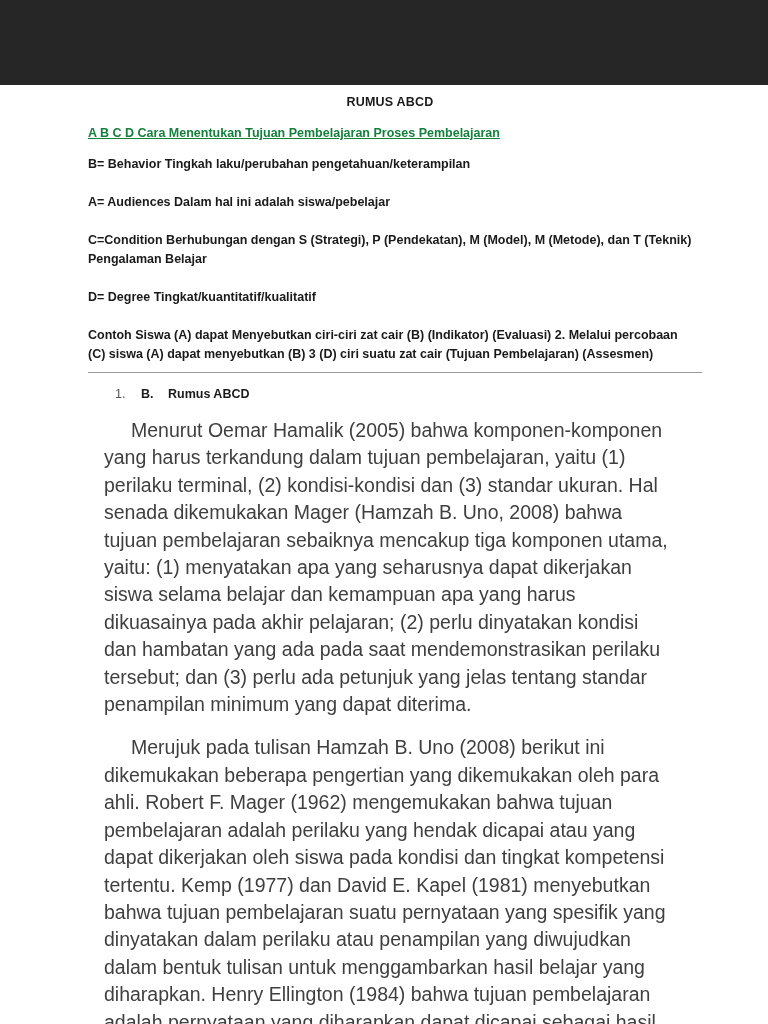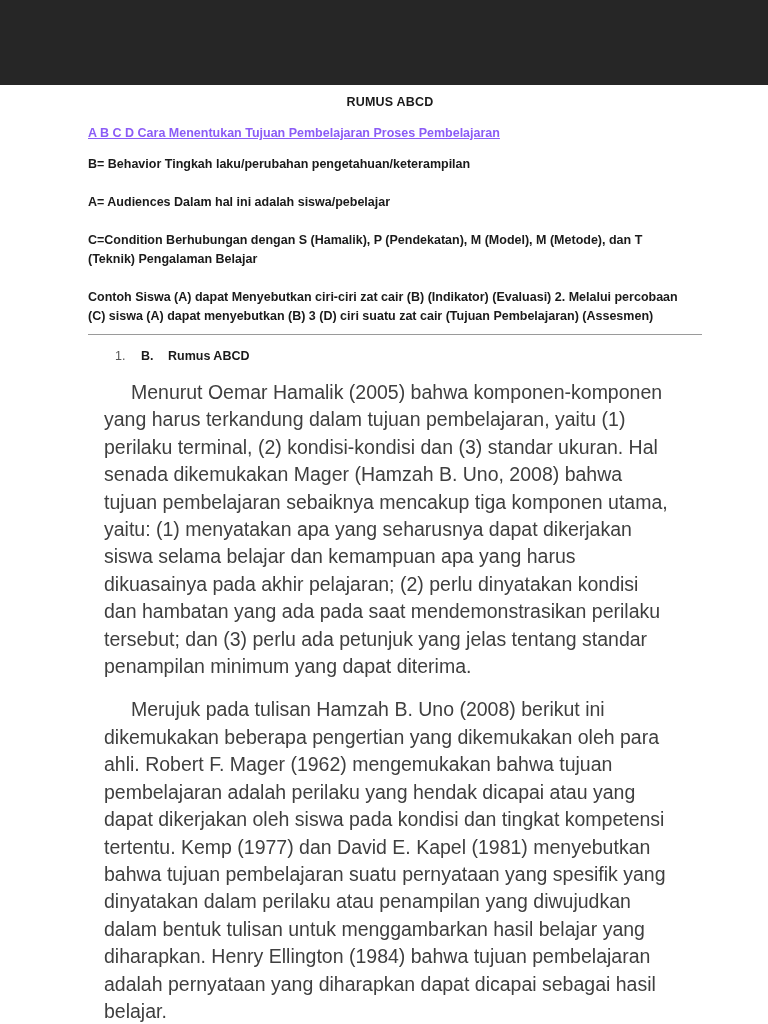--- a/index.html
+++ b/index.html
@@ -30,21 +30,21 @@
     font-size: 12.5px;
     font-weight: bold;
     text-align: center;
     margin: 0 0 17px 0;
     letter-spacing: 0.2px;
   }
   .doc-link {
     display: block;
     font-size: 12.5px;
     font-weight: bold;
-    color: #8b5cf6;
+    color: #15803d;
     text-decoration: underline;
     margin: 0 0 15px 0;
     cursor: pointer;
   }
   .bold-line {
     font-size: 12.5px;
     font-weight: bold;
     line-height: 19px;
     margin: 0 0 19px 0;
   }
@@ -92,22 +92,23 @@
   <div class="page">
 
     <h1 class="doc-title">RUMUS ABCD</h1>
 
     <a class="doc-link">A B C D Cara Menentukan Tujuan Pembelajaran Proses Pembelajaran</a>
 
     <p class="bold-line">B= Behavior Tingkah laku/perubahan pengetahuan/keterampilan</p>
 
     <p class="bold-line">A= Audiences Dalam hal ini adalah siswa/pebelajar</p>
 
-    <p class="bold-line">C=Condition Berhubungan dengan S (Hamalik), P (Pendekatan), M (Model), M (Metode), dan T (Teknik) Pengalaman Belajar</p>
+    <p class="bold-line">C=Condition Berhubungan dengan S (Strategi), P (Pendekatan), M (Model), M (Metode), dan T (Teknik) Pengalaman Belajar</p>
 
+    <p class="bold-line">D= Degree Tingkat/kuantitatif/kualitatif</p>
 
     <p class="bold-line">Contoh Siswa (A) dapat Menyebutkan ciri-ciri zat cair (B) (Indikator) (Evaluasi) 2. Melalui percobaan (C) siswa (A) dapat menyebutkan (B) 3 (D) ciri  suatu zat cair (Tujuan Pembelajaran) (Assesmen)</p>
 
     <div class="divider"></div>
 
     <div class="list-heading">
       <span class="num">1.</span>
       <span class="letter">B.</span>
       <span class="label">Rumus ABCD</span>
     </div>

